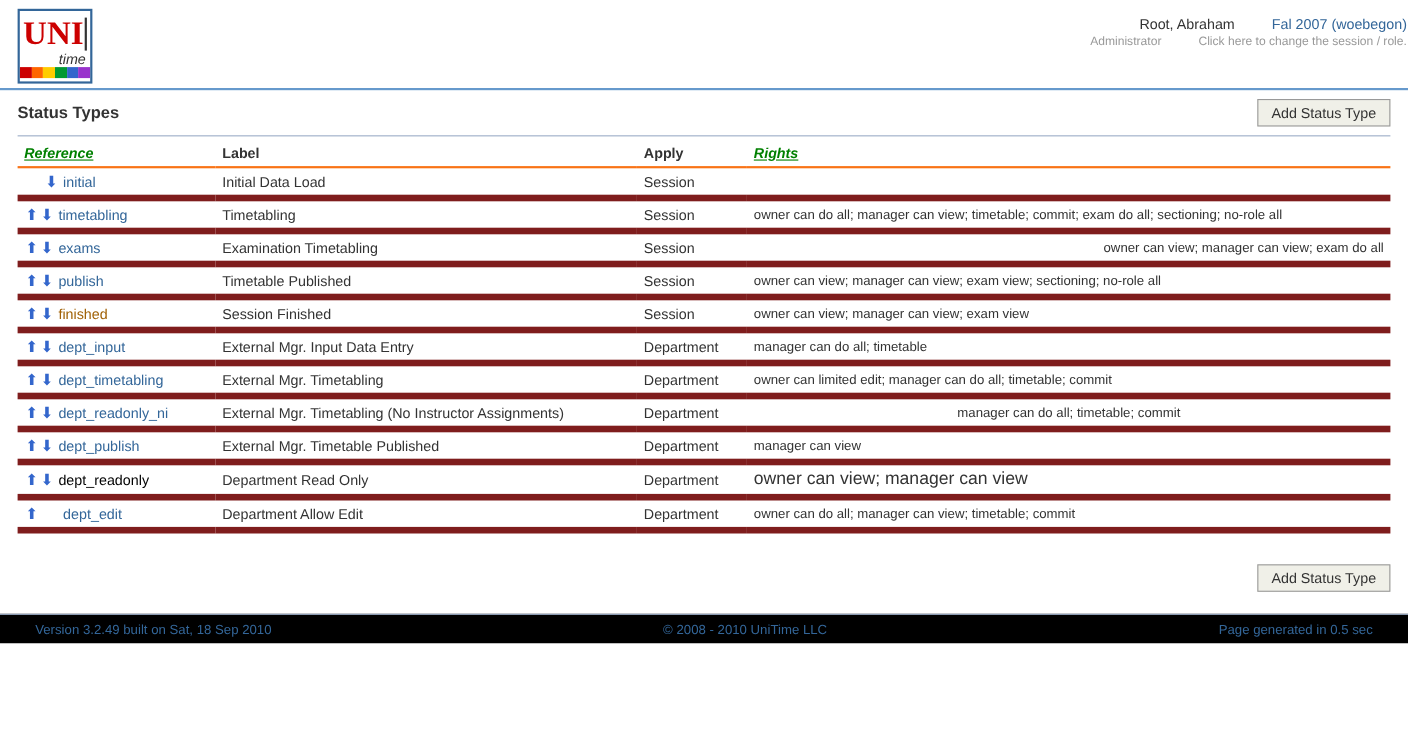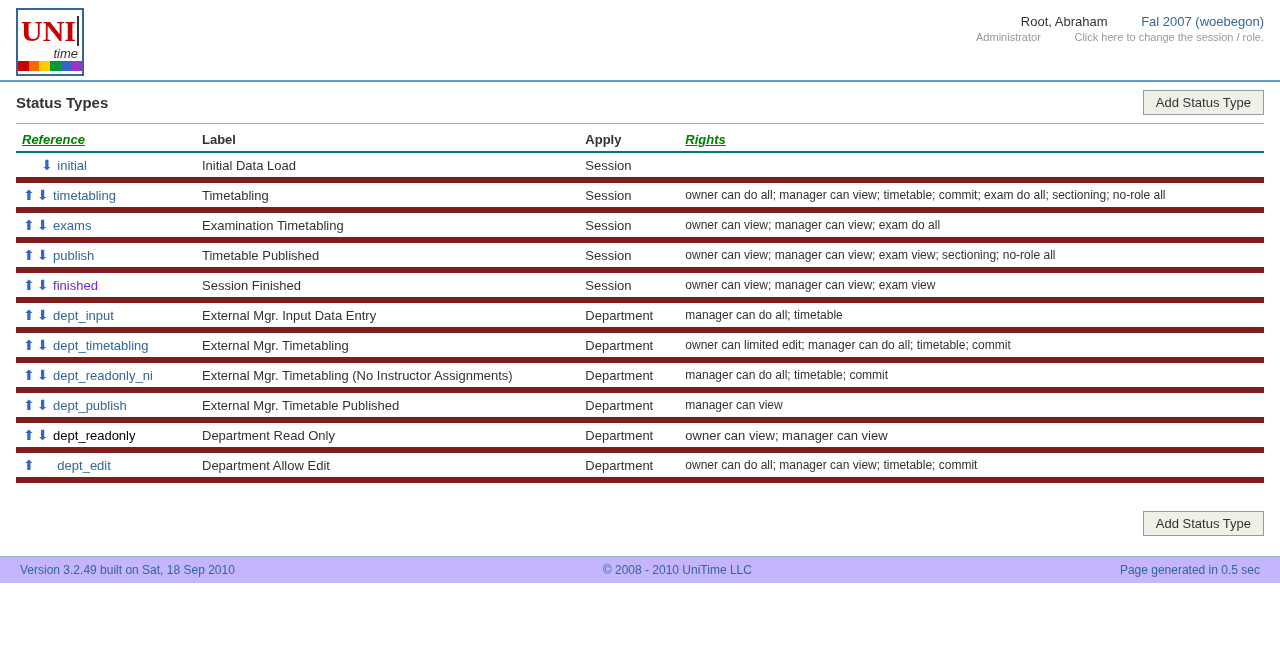--- a/index.html
+++ b/index.html
@@ -1,19 +1,19 @@
 <!DOCTYPE html>
 <html><head>
   <meta charset="utf-8">
   <style>
     * { margin: 0; padding: 0; box-sizing: border-box; }
     body { font-family: Arial, sans-serif; font-size: 13px; background: #fff; color: #333; }
     
     
-    .header { display: flex; justify-content: space-between; align-items: flex-start; padding: 8px 16px 4px 16px; border-bottom: 2px solid #6699CC; }
+    .header { display: flex; justify-content: space-between; align-items: flex-start; padding: 8px 1px 4px 16px; border-bottom: 2px solid #6699CC; }
     .logo-area { display: flex; align-items: center; }
     .header-right { text-align: right; }
     .page-title { font-size: 26px; font-weight: normal; color: #333; }
     .page-title-question { font-size: 12px; color: #6699CC; vertical-align: super; cursor: pointer; }
     .user-info { margin-top: 6px; }
     .user-name { font-size: 13px; color: #333; margin-right: 30px; }
     .session-name { font-size: 13px; color: #336699; cursor: pointer; }
     .user-role { font-size: 11px; color: #999; margin-right: 30px; display: inline-block; }
     .session-hint { font-size: 11px; color: #999; display: inline-block; }
 
@@ -21,36 +21,36 @@
     .section-header { display: flex; justify-content: space-between; align-items: center; padding: 8px 16px; }
     .section-title { font-size: 15px; font-weight: bold; color: #333; }
     .add-btn { background: #f0f0e8; border: 1px solid #999; padding: 4px 12px; cursor: pointer; font-size: 13px; color: #333; }
 
     
     .divider { border-top: 1px solid #9BACC6; margin: 0 16px; }
 
     
     .table-area { padding: 0 16px; }
     table { width: 100%; border-collapse: collapse; margin-top: 4px; }
-    thead th { padding: 4px 6px; text-align: left; border-bottom: 2px solid #0f766e; }
+    thead th { padding: 4px 6px; text-align: left; border-bottom: 2px solid #f97316; }
     thead th a, .col-link { color: #008000; text-decoration: underline; cursor: pointer; font-style: italic; }
     tbody tr { border-bottom: 6px solid #7f1d1d; }
     tbody td { padding: 4px 6px; vertical-align: middle; }
     .arrow-btn { background: none; border: none; cursor: pointer; padding: 0 1px; font-size: 14px; }
     .arrow-up { color: #3366CC; }
     .arrow-down { color: #3366CC; }
 
     
     .footer-btn-row { display: flex; justify-content: flex-end; padding: 12px 16px; }
 
     
     .spacer { height: 16px; }
 
     
-    .bottom-footer { background: #c4b5fd; border-top: 1px solid #9BACC6; padding: 6px 20px; display: flex; justify-content: space-between; margin-top: 8px; }
+    .bottom-footer { background: #000000; border-top: 1px solid #9BACC6; padding: 6px 32px; display: flex; justify-content: space-between; margin-top: 8px; }
     .footer-text { font-size: 12px; color: #336699; }
 
     
     .logo-wrap { position: relative; width: 68px; height: 68px; border: 2px solid #336699; overflow: hidden; }
     .logo-top { display: flex; align-items: center; justify-content: center; padding-top: 6px; }
     .uni-text { font-size: 30px; font-weight: bold; color: #CC0000; font-family: 'Times New Roman', serif; line-height: 1; }
     .cursor-line { width: 2px; height: 30px; background: #333; margin-left: 1px; }
     .time-text { font-size: 13px; color: #333; font-style: italic; text-align: right; padding-right: 4px; }
     .color-bars { display: flex; width: 100%; }
     .bar { height: 10px; flex: 1; }
@@ -121,63 +121,63 @@
         <tr>
           <td style="white-space: nowrap;"><button class="arrow-btn arrow-up" style="color: rgb(51, 102, 204);">⬆</button><button class="arrow-btn arrow-down" style="color: rgb(51, 102, 204);">⬇</button>&nbsp;<a href="#" style="color: rgb(51, 102, 153); text-decoration: none;">timetabling</a></td>
           <td>Timetabling</td>
           <td>Session</td>
           <td style="font-size: 12px;">owner can do all; manager can view; timetable; commit; exam do all; sectioning; no-role all</td>
         </tr>
         <tr>
           <td style="white-space: nowrap;"><button class="arrow-btn arrow-up" style="color: rgb(51, 102, 204);">⬆</button><button class="arrow-btn arrow-down" style="color: rgb(51, 102, 204);">⬇</button>&nbsp;<a href="#" style="color: rgb(51, 102, 153); text-decoration: none;">exams</a></td>
           <td>Examination Timetabling</td>
           <td>Session</td>
-          <td style="font-size: 12px;">owner can view; manager can view; exam do all</td>
+          <td style="font-size: 12px; text-align: right;">owner can view; manager can view; exam do all</td>
         </tr>
         <tr>
           <td style="white-space: nowrap;"><button class="arrow-btn arrow-up" style="color: rgb(51, 102, 204);">⬆</button><button class="arrow-btn arrow-down" style="color: rgb(51, 102, 204);">⬇</button>&nbsp;<a href="#" style="color: rgb(51, 102, 153); text-decoration: none;">publish</a></td>
           <td>Timetable Published</td>
           <td>Session</td>
           <td style="font-size: 12px;">owner can view; manager can view; exam view; sectioning; no-role all</td>
         </tr>
         <tr>
-          <td style="white-space: nowrap;"><button class="arrow-btn arrow-up" style="color: rgb(51, 102, 204);">⬆</button><button class="arrow-btn arrow-down" style="color: rgb(51, 102, 204);">⬇</button>&nbsp;<a href="#" style="color: #6d28d9; text-decoration: none;">finished</a></td>
+          <td style="white-space: nowrap;"><button class="arrow-btn arrow-up" style="color: rgb(51, 102, 204);">⬆</button><button class="arrow-btn arrow-down" style="color: rgb(51, 102, 204);">⬇</button>&nbsp;<a href="#" style="color: #a16207; text-decoration: none;">finished</a></td>
           <td>Session Finished</td>
           <td>Session</td>
           <td style="font-size: 12px;">owner can view; manager can view; exam view</td>
         </tr>
         <tr>
           <td style="white-space: nowrap;"><button class="arrow-btn arrow-up" style="color: rgb(51, 102, 204);">⬆</button><button class="arrow-btn arrow-down" style="color: rgb(51, 102, 204);">⬇</button>&nbsp;<a href="#" style="color: rgb(51, 102, 153); text-decoration: none;">dept_input</a></td>
           <td>External Mgr. Input Data Entry</td>
           <td>Department</td>
           <td style="font-size: 12px;">manager can do all; timetable</td>
         </tr>
         <tr>
           <td style="white-space: nowrap;"><button class="arrow-btn arrow-up" style="color: rgb(51, 102, 204);">⬆</button><button class="arrow-btn arrow-down" style="color: rgb(51, 102, 204);">⬇</button>&nbsp;<a href="#" style="color: rgb(51, 102, 153); text-decoration: none;">dept_timetabling</a></td>
           <td>External Mgr. Timetabling</td>
           <td>Department</td>
           <td style="font-size: 12px;">owner can limited edit; manager can do all; timetable; commit</td>
         </tr>
         <tr>
           <td style="white-space: nowrap;"><button class="arrow-btn arrow-up" style="color: rgb(51, 102, 204);">⬆</button><button class="arrow-btn arrow-down" style="color: rgb(51, 102, 204);">⬇</button>&nbsp;<a href="#" style="color: rgb(51, 102, 153); text-decoration: none;">dept_readonly_ni</a></td>
           <td>External Mgr. Timetabling (No Instructor Assignments)</td>
           <td>Department</td>
-          <td style="font-size: 12px;">manager can do all; timetable; commit</td>
+          <td style="font-size: 12px; text-align: center;">manager can do all; timetable; commit</td>
         </tr>
         <tr>
           <td style="white-space: nowrap;"><button class="arrow-btn arrow-up" style="color: rgb(51, 102, 204);">⬆</button><button class="arrow-btn arrow-down" style="color: rgb(51, 102, 204);">⬇</button>&nbsp;<a href="#" style="color: rgb(51, 102, 153); text-decoration: none;">dept_publish</a></td>
           <td>External Mgr. Timetable Published</td>
           <td>Department</td>
           <td style="font-size: 12px;">manager can view</td>
         </tr>
         <tr>
           <td style="white-space: nowrap;"><button class="arrow-btn arrow-up" style="color: rgb(51, 102, 204);">⬆</button><button class="arrow-btn arrow-down" style="color: rgb(51, 102, 204);">⬇</button>&nbsp;<a href="#" style="color: #000000; text-decoration: none;">dept_readonly</a></td>
           <td>Department Read Only</td>
           <td>Department</td>
-          <td style="font-size: 13px;">owner can view; manager can view</td>
+          <td style="font-size: 16px;">owner can view; manager can view</td>
         </tr>
         <tr>
           <td style="white-space: nowrap;"><button class="arrow-btn arrow-up" style="color: rgb(51, 102, 204);">⬆</button><span style="display: inline-block; width: 18px;"></span>&nbsp;<a href="#" style="color: rgb(51, 102, 153); text-decoration: none;">dept_edit</a></td>
           <td>Department Allow Edit</td>
           <td>Department</td>
           <td style="font-size: 12px;">owner can do all; manager can view; timetable; commit</td>
         </tr>
       </tbody>
   </table>
 </div>

